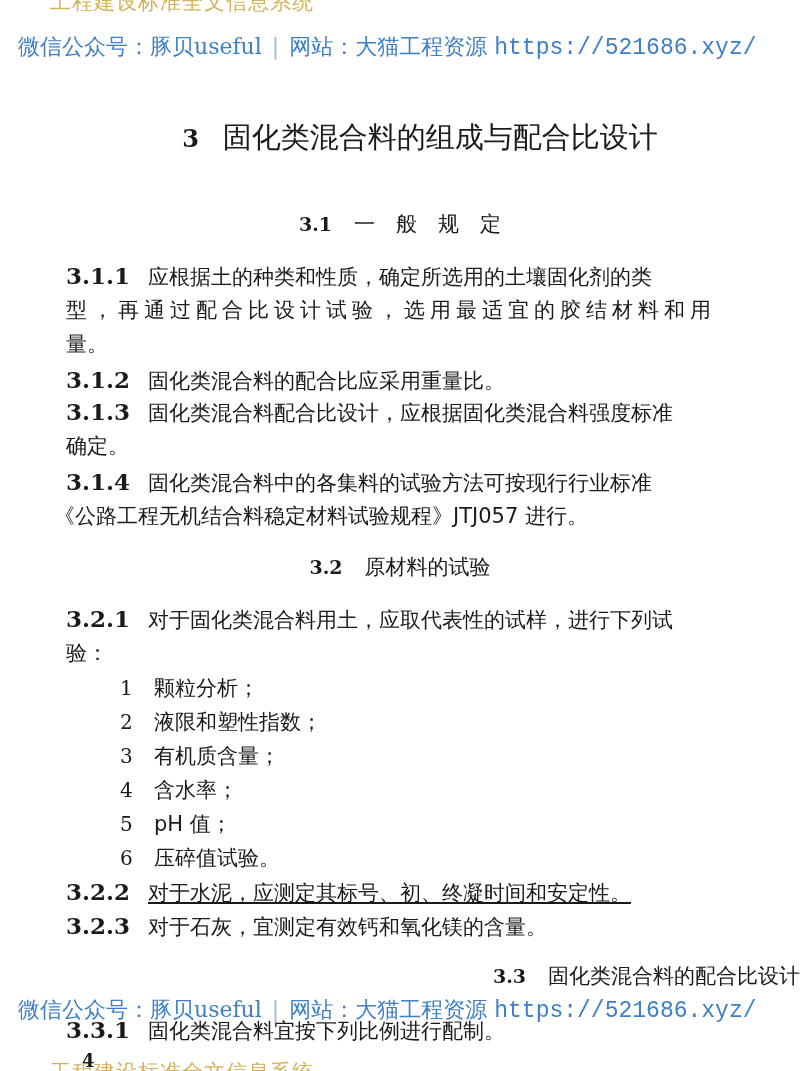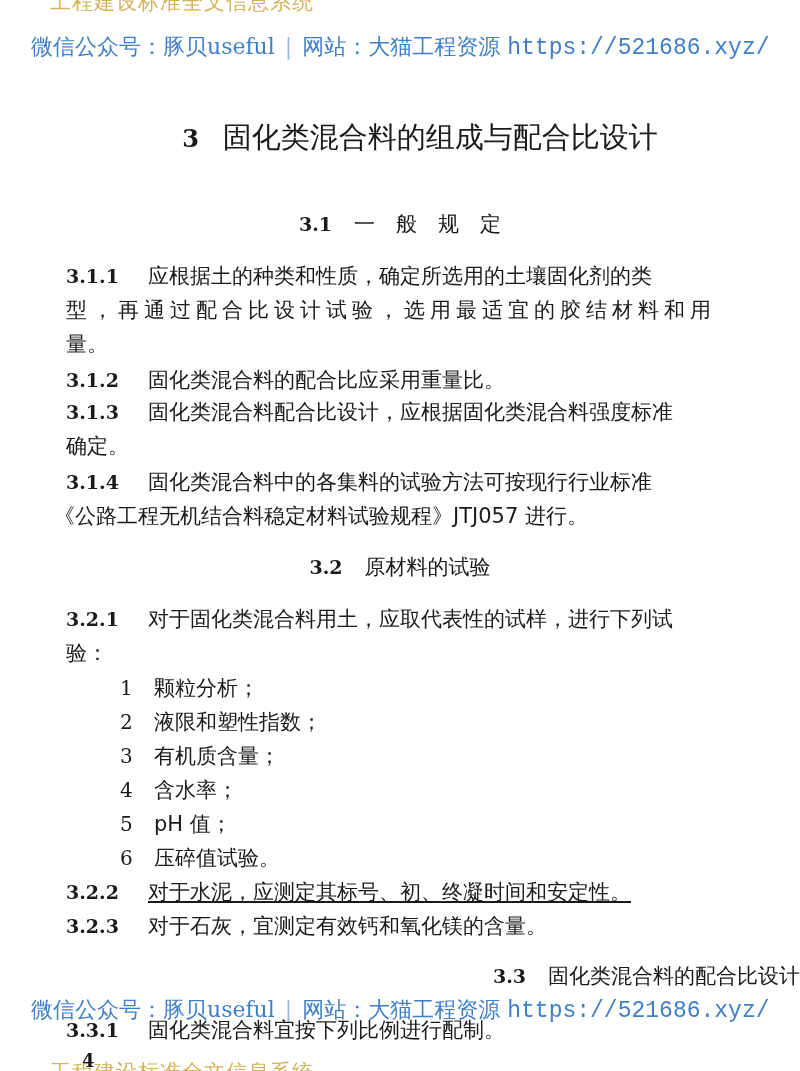--- a/index.html
+++ b/index.html
@@ -6,38 +6,38 @@
   body {
     width: 800px; height: 1071px; position: relative; overflow: hidden;
     background: #ffffff; color: #1a1a1a;
     font-family: "DejaVu Sans", sans-serif;
   }
   .gold {
     position: absolute; left: 50px; color: #d4b25a; font-size: 21px;
     font-family: "DejaVu Sans", sans-serif; letter-spacing: 1px; white-space: nowrap;
   }
   .wm {
-    position: absolute; left: 31px; color: #3f7fc8; font-size: 22px;
+    position: absolute; left: 18px; color: #3f7fc8; font-size: 22px;
     font-family: "DejaVu Serif", serif; white-space: nowrap; letter-spacing: 0px;
   }
   .wm .mono { font-family: "Liberation Mono", monospace; font-size: 23px; }
   .wm .sep { color: #9ab8dd; margin: 0 10px; }
   .ttl {
     position: absolute; left: 0; width: 800px; text-align: center;
     white-space: nowrap;
   }
   .num { font-family: "DejaVu Serif", serif; font-weight: bold; }
   .chap { top: 118px; font-size: 29px; margin-left: 20px; }
   .chap .num { margin-right: 24px; font-size: 24px; }
   .sec { font-size: 21px; }
   .sec .num { font-size: 19px; margin-right: 22px; }
   .line {
     position: absolute; left: 66px; font-size: 21px; white-space: nowrap;
   }
-  .line .num { font-size: 19px; display: inline-block; width: 82px; }
+  .line .num { font-size: 23px; display: inline-block; width: 82px; }
   .item { position: absolute; left: 120px; font-size: 21px; white-space: nowrap; }
   .item .n { font-family: "DejaVu Serif", serif; display: inline-block; width: 34px; font-size: 20px; }
   .pg { position: absolute; left: 82px; top: 1050px; font-family: "DejaVu Serif", serif; font-size: 18px; font-weight: bold; }
 </style>
 </head>
 <body>
 
 <div class="gold" style="top:-12px;">工程建设标准全文信息系统</div>
 
 <div class="wm" style="top:32px;">

